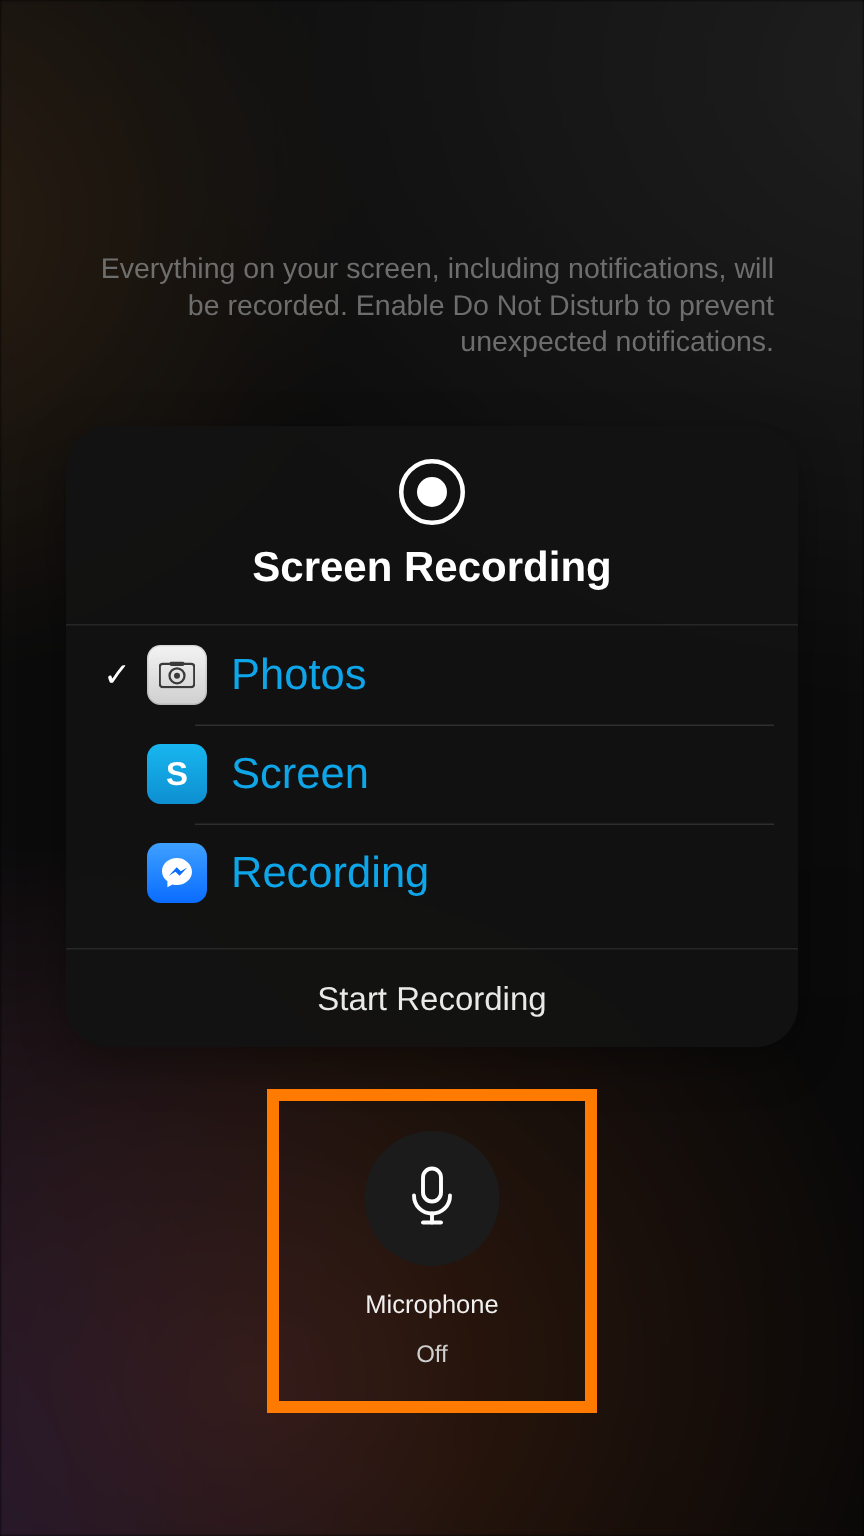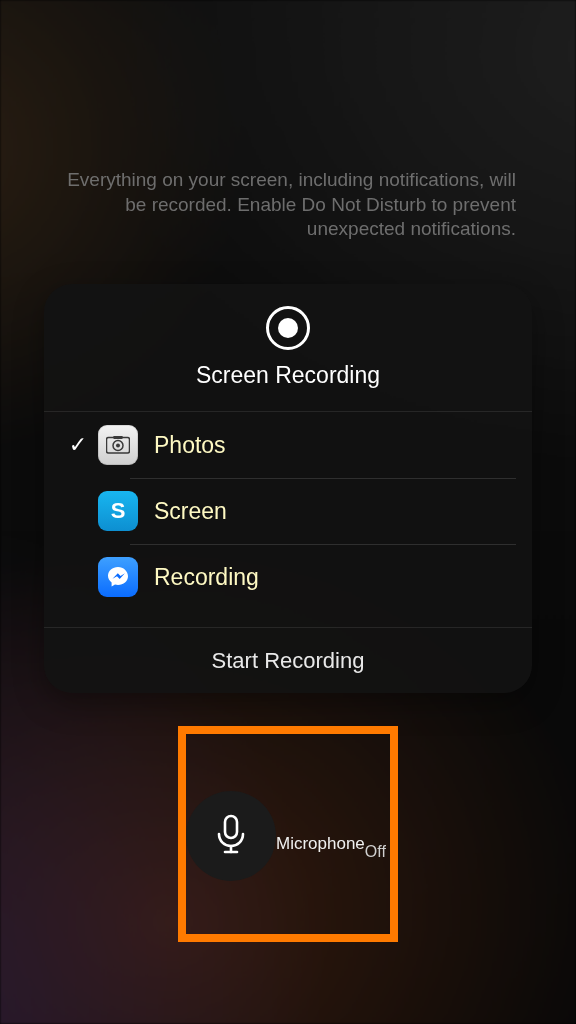--- a/index.html
+++ b/index.html
@@ -54,22 +54,22 @@
     border: 3px solid #fff;
     border-radius: 50%;
     margin: 0 auto 12px;
     display: flex; align-items: center; justify-content: center;
   }
   .rec-icon .dot {
     width: 20px; height: 20px; border-radius: 50%;
     background: #fff;
   }
   .panel-title {
-    font-size: 23px;
-    font-weight: 400;
+    font-size: 28px;
+    font-weight: 700;
   }
   .list {
     border-top: 1px solid rgba(255,255,255,0.09);
   }
   .row {
     display: flex;
     align-items: center;
     height: 66px;
     padding: 0 16px 0 16px;
     position: relative;
@@ -101,39 +101,40 @@
   .appicon.photos svg { width: 24px; height: 18px; }
   .appicon.skype {
     background: linear-gradient(#18b6f0,#0d8fd1);
     color:#fff; font-weight:700; font-size:22px;
   }
   .appicon.messenger {
     background: linear-gradient(#3ea0ff,#0a6cff);
   }
   .appicon.messenger svg { width: 26px; height: 26px; }
   .row-label {
-    font-size: 23px;
-    color: #fef9c3;
+    font-size: 29px;
+    color: #0ea5e9;
   }
   .start-row {
     border-top: 1px solid rgba(255,255,255,0.09);
     height: 66px;
     display: flex; align-items: center; justify-content: center;
     font-size: 22px;
     color: #e9e9e9;
     margin-top: 17px;
   }
   .mic-area {
     position: absolute;
     top: 726px;
     left: 178px;
     width: 220px;
     height: 216px;
     border: 8px solid #ff7a00;
     display: flex;
+    flex-direction: column;
     align-items: center;
     padding-top: 20px;
   }
   .mic-button {
     width: 90px; height: 90px;
     border-radius: 50%;
     background: #1b1b1b;
     display: flex; align-items: center; justify-content: center;
     margin-bottom: 16px;
   }

